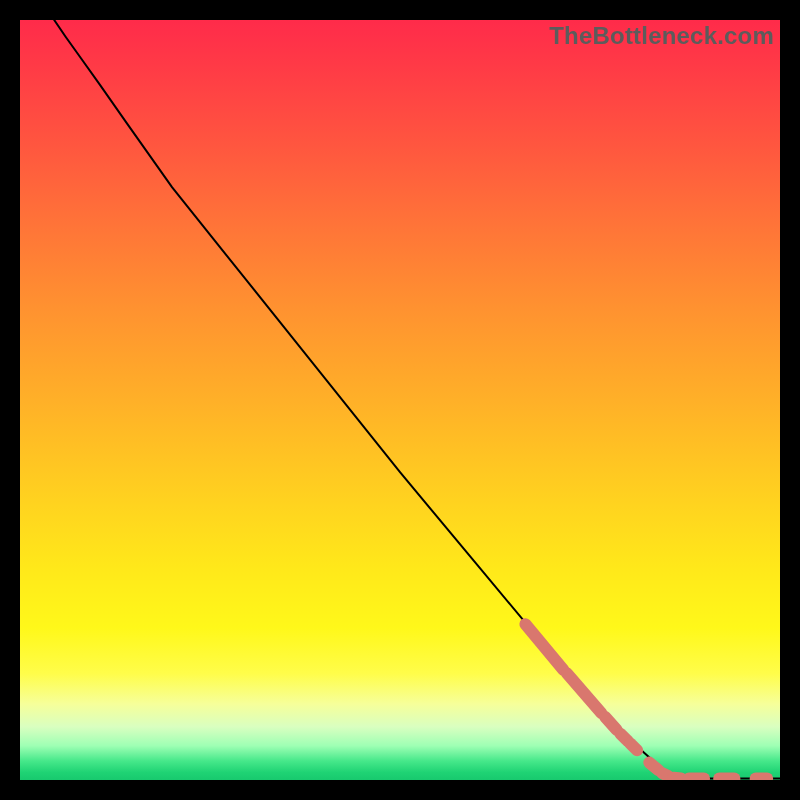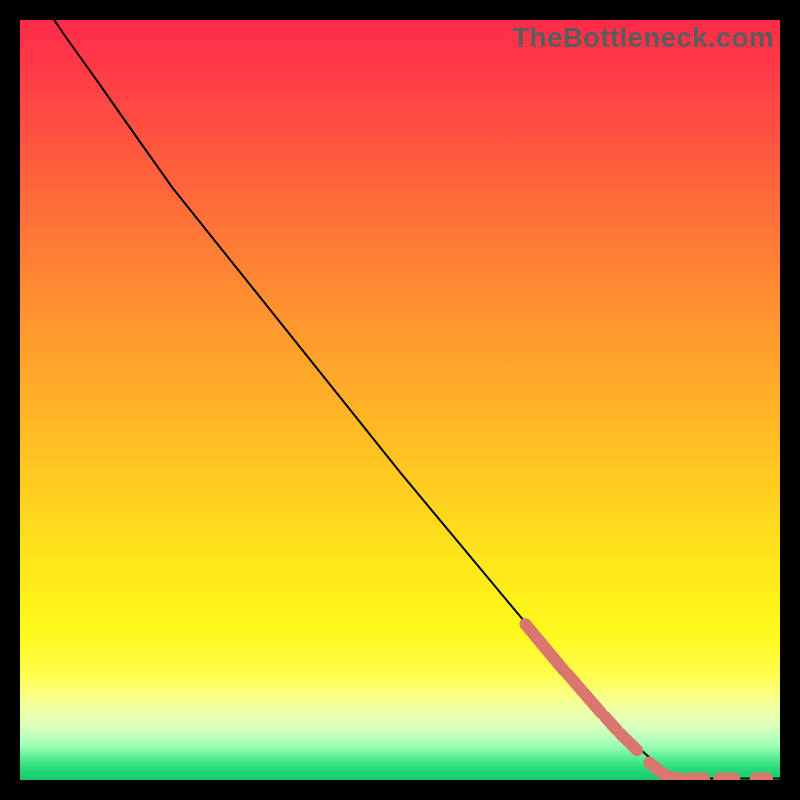--- a/index.html
+++ b/index.html
@@ -38,21 +38,21 @@
       #46e88a 97.5%,
       #1fd374 99%,
       #18c96e 100%
     );
   }
   .watermark {
     position: absolute;
     top: 2px;
     right: 6px;
     font-family: Arial, Helvetica, sans-serif;
-    font-size: 28px;
+    font-size: 24px;
     font-weight: 600;
     color: #5c5c5c;
     letter-spacing: 0.2px;
     user-select: none;
   }
   svg.curve-layer {
     position: absolute;
     inset: 0;
     width: 100%;
     height: 100%;

